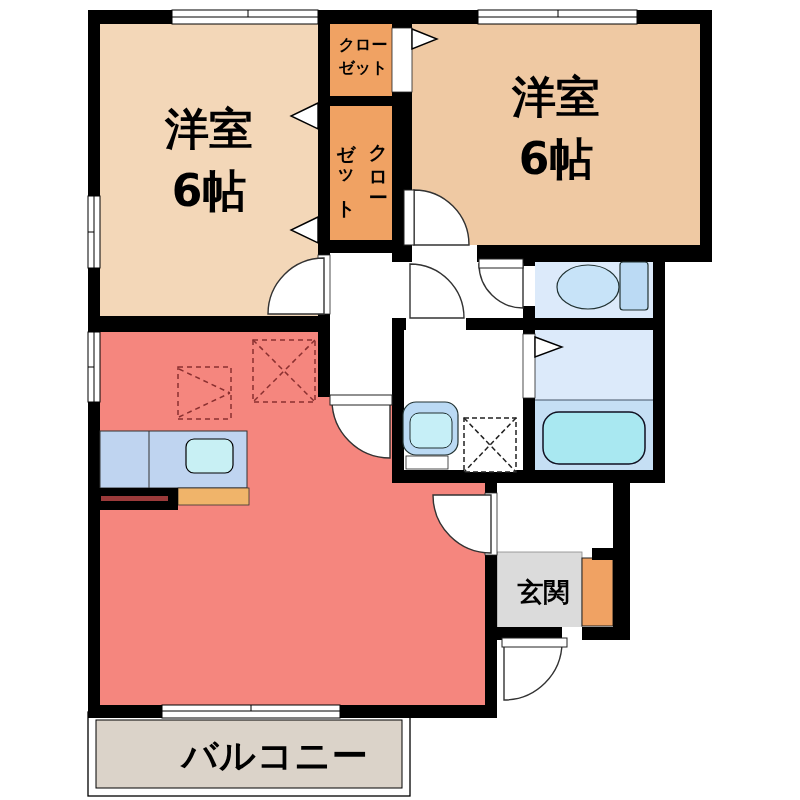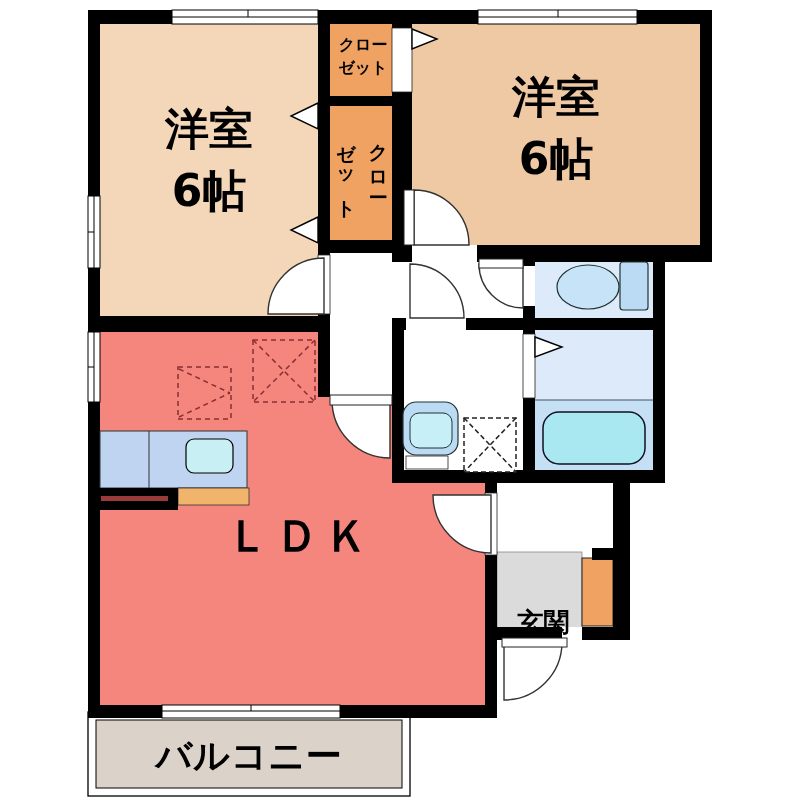--- a/index.html
+++ b/index.html
@@ -5,21 +5,21 @@
   html,body{margin:0;padding:0;background:#ffffff;}
   #plan{position:relative;width:800px;height:800px;background:#ffffff;overflow:hidden;
         font-family:"DejaVu Sans","Liberation Sans",sans-serif;}
   #plan svg{position:absolute;left:0;top:0;}
   .lbl{position:absolute;font-weight:bold;color:#000;text-align:center;line-height:1.4;
        font-family:"DejaVu Sans","Liberation Sans",sans-serif;white-space:nowrap;}
   .lbl-room{font-size:44px;line-height:1.42;}
   .lbl-ldk{font-size:44px;line-height:1.38;}
   .lbl-ldk .ls{letter-spacing:0.12em;}
   .lbl-genkan{font-size:26px;}
-  .lbl-balcony{font-size:36px;letter-spacing:0.02em;}
+  .lbl-balcony{font-size:36px;letter-spacing:0.02em;margin-left:26px;}
   .lbl-closet{font-size:16px;line-height:1.45;}
   .vwrap{position:absolute;display:flex;align-items:center;justify-content:center;}
   .vtext{writing-mode:vertical-rl;font-weight:bold;font-size:19px;color:#000;
          letter-spacing:0.35em;line-height:1.7;
          font-family:"DejaVu Sans","Liberation Sans",sans-serif;}
 </style>
 </head>
 <body>
 
 <div id="plan">
@@ -165,24 +165,24 @@
   <span>洋室</span><br>
   <span>6帖</span>
 </div>
 
 <div class="lbl lbl-room" style="left:412px;top:66px;width:288px;">
   <span>洋室</span><br>
   <span>6帖</span>
 </div>
 
 <div class="lbl lbl-ldk" style="left:150px;top:506px;width:300px;">
-  <span class="ls">ＬＤＫ</span><br>
-</div>
-
-<div class="lbl lbl-genkan" style="left:497px;top:604px;width:93px;">
+  <br>
+</div>
+
+<div class="lbl lbl-genkan" style="left:497px;top:574px;width:93px;">
   <span>玄関</span>
 </div>
 
 <div class="lbl lbl-balcony" style="left:96px;top:731px;width:306px;">
   <span>バルコニー</span>
 </div>
 
 <div class="lbl lbl-closet" style="left:330px;top:33px;width:66px;">
   <span>クロー</span><br>
   <span>ゼット</span>

